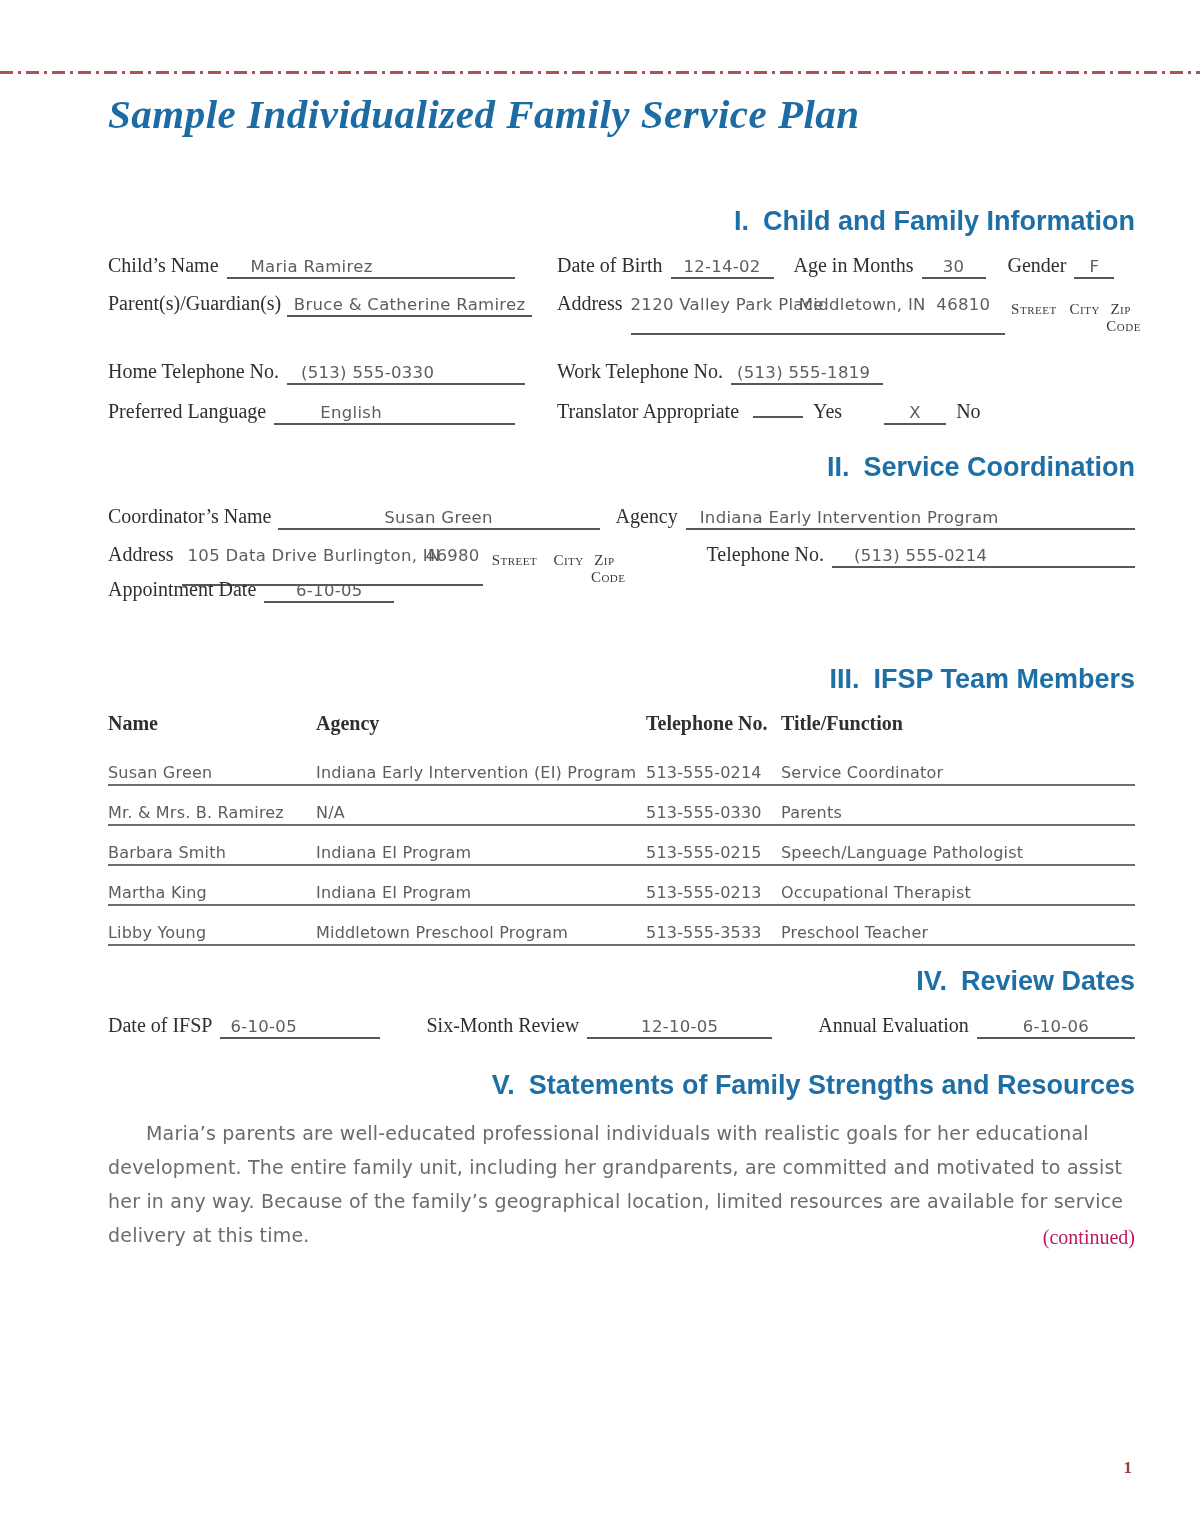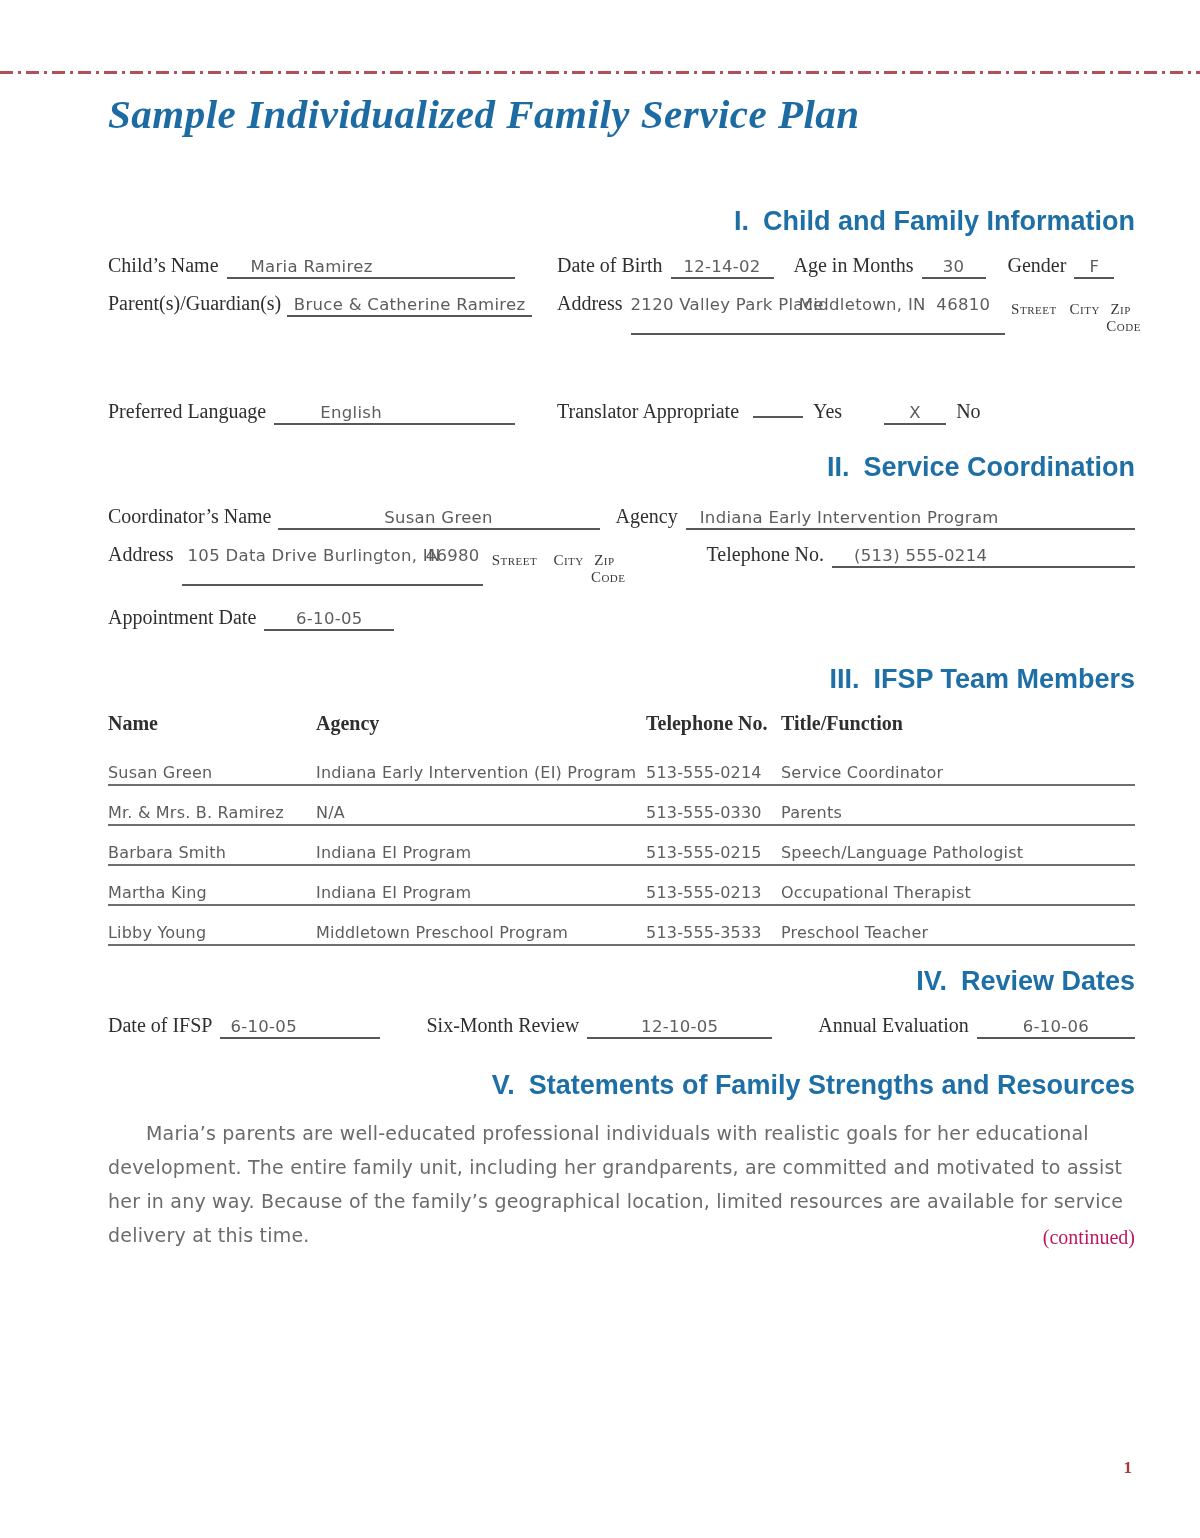--- a/index.html
+++ b/index.html
@@ -138,20 +138,28 @@
         <span class="seg" style="width:22%">46810</span>
       </div>
       <div class="subs">
         <span class="cap" style="width:45%">Street</span>
         <span class="cap" style="width:33%">City</span>
         <span class="cap" style="width:22%">Zip Code</span>
       </div>
     </div>
   </div>
 
+  <div class="abs row" style="top:360px">
+    <div class="row" style="flex:0 0 449px">
+      <span class="lbl">Home Telephone No.</span>
+      <span class="line grow lft ml8" style="padding-left:14px; margin-right:32px">(513) 555-0330</span>
+    </div>
+    <span class="lbl">Work Telephone No.</span>
+    <span class="line lft ml8" style="width:152px; padding-left:6px">(513) 555-1819</span>
+  </div>
 
   <div class="abs row" style="top:398px">
     <div class="row" style="flex:0 0 449px">
       <span class="lbl">Preferred Language</span>
       <span class="line grow lft ml8" style="padding-left:46px; margin-right:42px">English</span>
     </div>
     <span class="lbl">Translator Appropriate</span>
     <span class="line ctr" style="width:50px; margin-left:14px"></span>
     <span class="lbl ml10">Yes</span>
     <span class="line ctr" style="width:62px; margin-left:42px">X</span>
@@ -180,21 +188,21 @@
       <div class="subs">
         <span class="cap" style="width:47%">Street</span>
         <span class="cap" style="width:33%">City</span>
         <span class="cap" style="width:20%">Zip Code</span>
       </div>
     </div>
     <span class="lbl" style="margin-left:38px">Telephone No.</span>
     <span class="line grow lft ml8" style="padding-left:22px">(513) 555-0214</span>
   </div>
 
-  <div class="abs row" style="top:606px">
+  <div class="abs row" style="top:578px">
     <span class="lbl">Appointment Date</span>
     <span class="line ctr ml8" style="width:130px">6-10-05</span>
   </div>
 
   <h2 class="sec-h abs" style="top:664px">
     <span class="sec-num">III.</span><span>IFSP Team Members</span>
   </h2>
 
   <div class="abs team" style="top:712px">
     <div class="th">Name</div>

